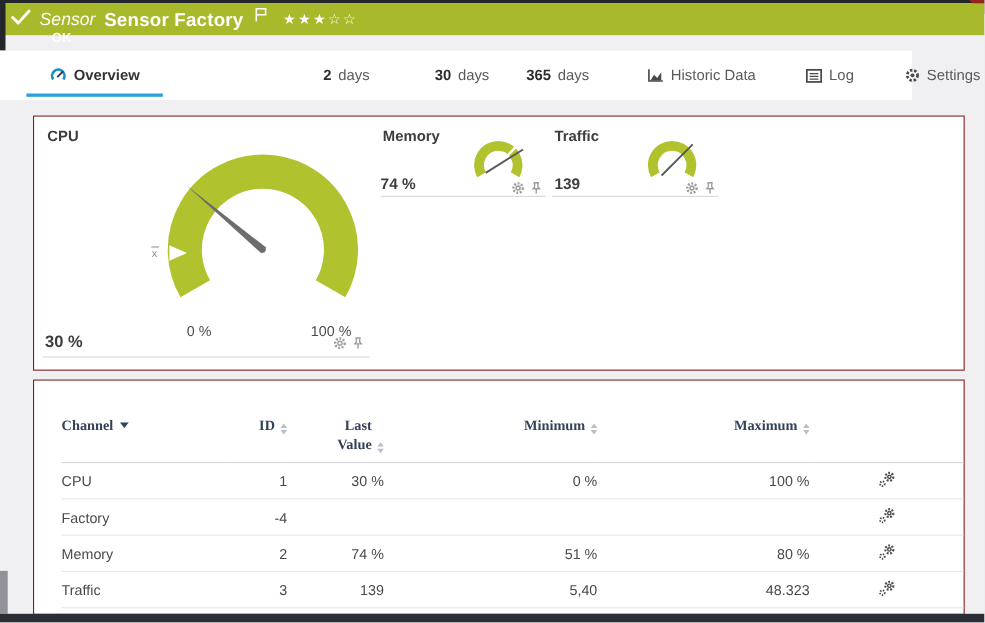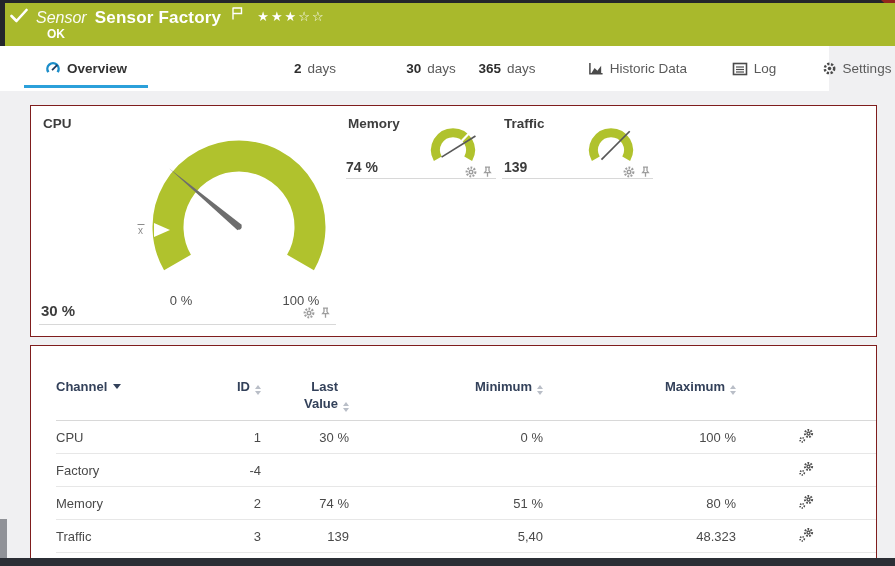--- a/index.html
+++ b/index.html
@@ -8,21 +8,21 @@
 
   
   .topstrip   { position:absolute; left:0; top:0; width:895px; height:3px; background:#23262b; }
   .leftstrip  { position:absolute; left:0; top:0; width:5px; height:46px; background:#23262b; }
   .corner-red { position:absolute; right:0; top:0; width:0; height:0;
                 border-left:14px solid transparent; border-top:13px solid #92271c; }
   .bottombar  { position:absolute; left:0; top:558px; width:895px; height:8px; background:#2b2e35; }
   .leftgray   { position:absolute; left:0; top:519px; width:7px; height:39px; background:#909298; }
 
   
-  .greenbar { position:absolute; left:0; top:3px; width:895px; height:43px; background:#a9b92c; color:#fff; }
+  .greenbar { position:absolute; left:0; top:3px; width:895px; height:29px; background:#a9b92c; color:#fff; }
   .title-row { position:absolute; left:10px; top:5px; display:flex; align-items:center; gap:8px; }
   .kind  { font-style:italic; font-size:16px; color:rgba(255,255,255,.95); }
   .sensor-title { font-size:17px; font-weight:700; letter-spacing:.2px; }
   .flag { margin-left:2px; margin-top:-6px; }
   .stars { font-size:13px; letter-spacing:2px; margin-left:6px; margin-top:-3px; cursor:pointer; }
   .status-ok { position:absolute; left:47px; top:24px; font-size:12px; font-weight:700; }
 
   
   .tabbar { position:absolute; left:0; top:46px; width:829px; height:45px; background:#fff; }
   .tab { position:absolute; top:2px; height:41px; display:flex; align-items:center; justify-content:center;
@@ -41,21 +41,21 @@
   .widget-value { position:absolute; font-size:14px; font-weight:700; color:#3d3d3d; }
   .widget-line  { position:absolute; height:1px; background:#d8d8d8; }
   .widget-icons { position:absolute; display:flex; gap:5px; align-items:center; cursor:pointer; }
   .scale-label  { position:absolute; width:50px; text-align:center; font-size:13px; color:#4c4c4c; }
 
   
   .chan-table { position:absolute; left:25px; top:28px; width:820px; border-collapse:collapse; table-layout:fixed; }
   .chan-table th { font-size:13px; font-weight:700; color:#33415a; vertical-align:top;
                    padding:4px 0 8px 0; line-height:17px; }
   .chan-table td { height:33px; font-size:13px; color:#4a4a4a; }
-  .chan-table thead tr { border-bottom:1px solid #d8d8d8; }
+  .chan-table thead tr { border-bottom:1px solid #d8d8d8;font-family:Liberation Serif, serif; }
   .chan-table tbody tr { border-bottom:1px solid #e7e7e7; cursor:pointer; }
   .col-right { text-align:right; }
   .col-left  { text-align:left; }
   .col-center{ text-align:center; }
   .hdr-narrow { display:inline-block; max-width:56px; text-align:right; }
   .sort { display:inline-flex; flex-direction:column; gap:2px; margin-left:5px; vertical-align:2px; cursor:pointer; }
   .sort i { display:block; width:0; height:0; border-left:3.5px solid transparent; border-right:3.5px solid transparent; }
   .sort .up   { border-bottom:4px solid #b9bec7; }
   .sort .down { border-top:4px solid #b9bec7; }
   .desc-arrow { display:inline-block; width:0; height:0; border-left:4px solid transparent; border-right:4px solid transparent;
@@ -93,21 +93,21 @@
       <svg width="16" height="15" viewBox="0 0 16 16">
         <path d="M3.1 11.9 A6 6 0 1 1 12.9 11.9" fill="none" stroke="#1b8dc9" stroke-width="2.6"></path>
         <line x1="7" y1="9.8" x2="12.6" y2="4.2" stroke="#1f3a5f" stroke-width="1.8"></line>
       </svg>
       <span>Overview</span>
     </div>
     <div class="tab" style="left:285px;width:60px;">
       <b>2</b>
       <span>days</span>
     </div>
-    <div class="tab" style="left:397px;width:68px;">
+    <div class="tab" style="left:386px;width:68px;">
       <b>30</b>
       <span>days</span>
     </div>
     <div class="tab" style="left:468px;width:78px;">
       <b>365</b>
       <span>days</span>
     </div>
     <div class="tab" style="left:726px;width:56px;">
       <svg width="16" height="14" viewBox="0 0 16 14">
         <rect x="1.5" y="1.5" width="13" height="11" fill="none" stroke="#4a4a4a" stroke-width="1.6"></rect>

